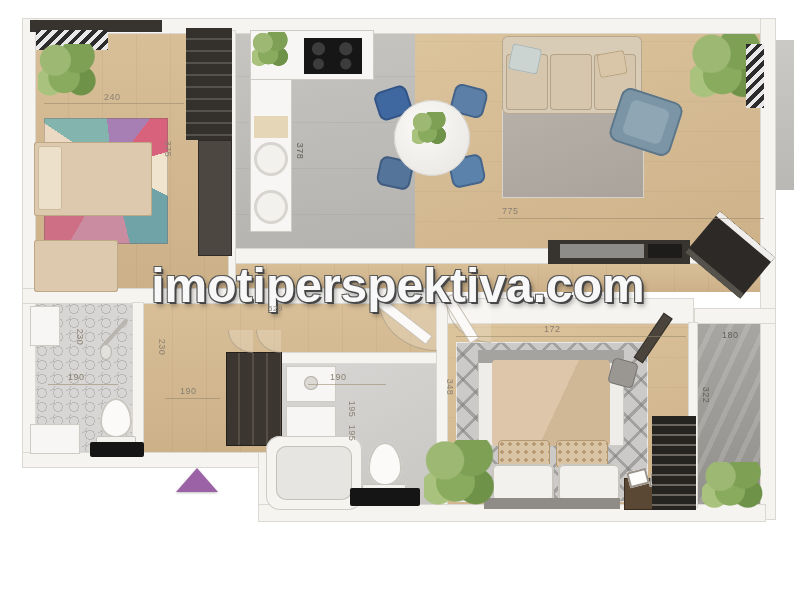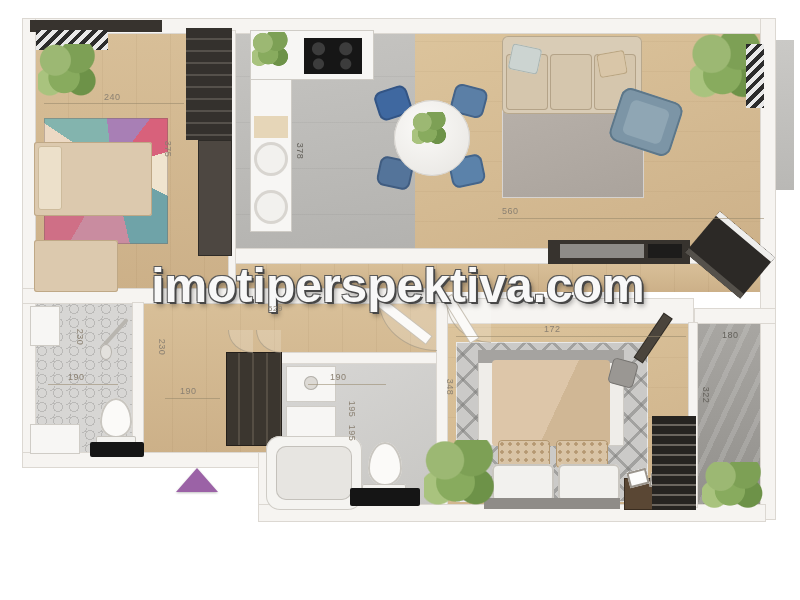--- a/index.html
+++ b/index.html
@@ -166,21 +166,21 @@
   <div class="abs z3" style="left:614px;top:94px;width:64px;height:56px;background:#7c95a6;border-radius:10px;transform:rotate(18deg);box-shadow:inset 0 0 0 2px #5d7789;"></div>
   <div class="abs z3" style="left:626px;top:104px;width:40px;height:36px;background:#8fa6b4;border-radius:6px;transform:rotate(18deg);"></div>
   <div class="abs plantbg z3" style="left:690px;top:34px;width:72px;height:66px;"></div>
   <div class="abs stripes z3" style="left:746px;top:44px;width:18px;height:64px;"></div>
   <div class="abs dark z3" style="left:548px;top:240px;width:142px;height:24px;"></div>
   <div class="abs z3" style="left:560px;top:244px;width:84px;height:14px;background:#8e8c88;"></div>
   <div class="abs z3" style="left:648px;top:244px;width:34px;height:14px;background:#1d1c1b;"></div>
   <div class="abs z3" style="left:694px;top:228px;width:72px;height:54px;background:#2c2926;transform:rotate(40deg);box-shadow:inset 0 6px 0 #efeeec, inset 0 -6px 0 #55514b;"></div>
 
   <div class="abs dline" style="left:498px;top:218px;width:266px;height:1px;"></div>
-  <span class="abs dim" style="left:502px;top:206px;">560</span>
+  <span class="abs dim" style="left:502px;top:206px;">775</span>
 
   <div class="abs watermark">imotiperspektiva.com</div>
 
   <div class="abs white-box z3" style="left:30px;top:306px;width:30px;height:40px;"></div>
   <div class="abs z3" style="left:112px;top:314px;width:4px;height:40px;background:#b9b6b0;transform:rotate(42deg);border-radius:2px;"></div>
   <div class="abs round z3" style="left:100px;top:344px;width:12px;height:16px;background:#e3e1dd;box-shadow:inset 0 0 0 1px #b5b2ac;"></div>
   <div class="abs toilet-bowl z3" style="left:100px;top:398px;width:32px;height:40px;"></div>
   <div class="abs tank z3" style="left:96px;top:436px;width:40px;height:12px;"></div>
   <div class="abs mat-black z3" style="left:90px;top:442px;width:54px;height:15px;"></div>
   <div class="abs white-box z3" style="left:30px;top:424px;width:50px;height:30px;"></div>

